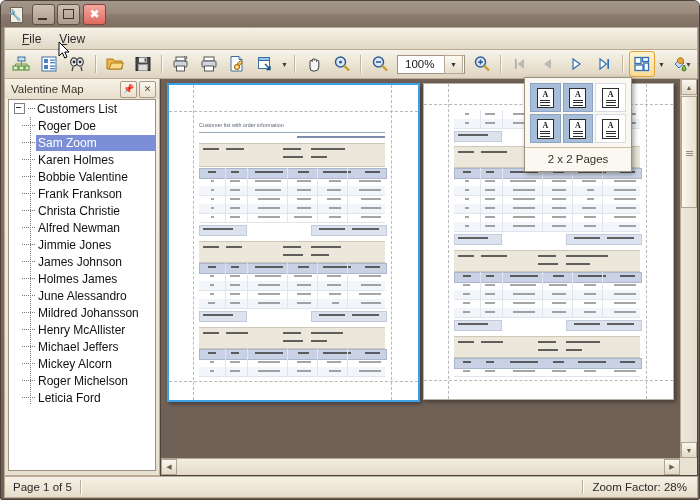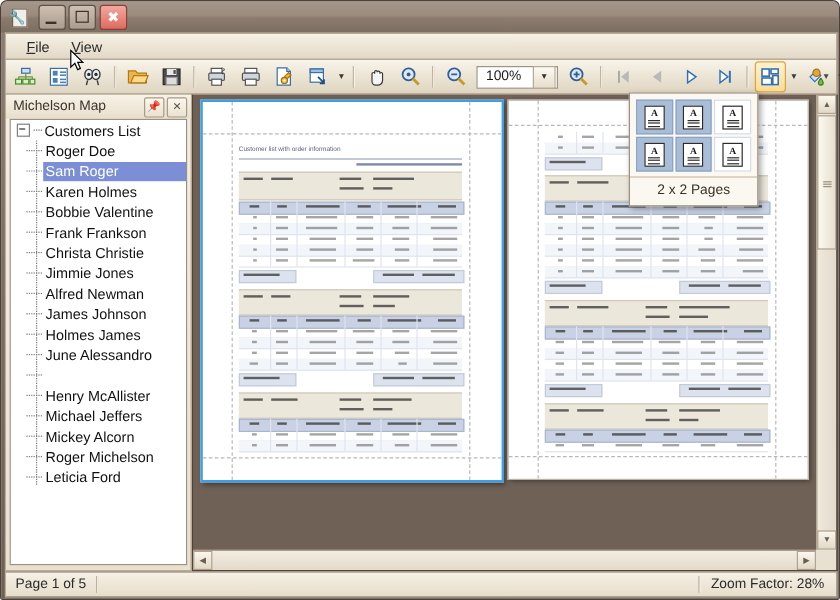--- a/index.html
+++ b/index.html
@@ -721,81 +721,82 @@
       </div>
       <div class="tb-caret">▼</div>
 
       <div id="tb-overflow">▼</div>
     </div>
 
     <div id="body-split">
 
       <div id="doc-map">
         <div id="doc-map-header">
-          <div id="doc-map-title">Michelson Map</div>
+          <div id="doc-map-title">Valentine Map</div>
           <div class="panel-btn">📌</div>
           <div class="panel-btn">✕</div>
         </div>
 
         <div id="tree-wrap">
           <div id="tree-vline"></div>
 
           <div class="tree-root">
             <span class="expander"></span>
             <span class="root-dash"></span>
             <span>Customers List</span>
           </div>
 
           <div id="tree-items">
               <div class="tree-item">
                 <span class="twig"></span>
                 <span class="lbl">Roger Doe</span>
               </div>
               <div class="tree-item selected">
                 <span class="twig"></span>
-                <span class="lbl">Sam Roger</span>
+                <span class="lbl">Sam Zoom</span>
               </div>
               <div class="tree-item">
                 <span class="twig"></span>
                 <span class="lbl">Karen Holmes</span>
               </div>
               <div class="tree-item">
                 <span class="twig"></span>
                 <span class="lbl">Bobbie Valentine</span>
               </div>
               <div class="tree-item">
                 <span class="twig"></span>
                 <span class="lbl">Frank Frankson</span>
               </div>
               <div class="tree-item">
                 <span class="twig"></span>
                 <span class="lbl">Christa Christie</span>
               </div>
               <div class="tree-item">
                 <span class="twig"></span>
+                <span class="lbl">Alfred Newman</span>
+              </div>
+              <div class="tree-item">
+                <span class="twig"></span>
                 <span class="lbl">Jimmie Jones</span>
               </div>
               <div class="tree-item">
                 <span class="twig"></span>
-                <span class="lbl">Alfred Newman</span>
-              </div>
-              <div class="tree-item">
-                <span class="twig"></span>
                 <span class="lbl">James Johnson</span>
               </div>
               <div class="tree-item">
                 <span class="twig"></span>
                 <span class="lbl">Holmes James</span>
               </div>
               <div class="tree-item">
                 <span class="twig"></span>
                 <span class="lbl">June Alessandro</span>
               </div>
               <div class="tree-item">
                 <span class="twig"></span>
+                <span class="lbl">Mildred Johansson</span>
               </div>
               <div class="tree-item">
                 <span class="twig"></span>
                 <span class="lbl">Henry McAllister</span>
               </div>
               <div class="tree-item">
                 <span class="twig"></span>
                 <span class="lbl">Michael Jeffers</span>
               </div>
               <div class="tree-item">

